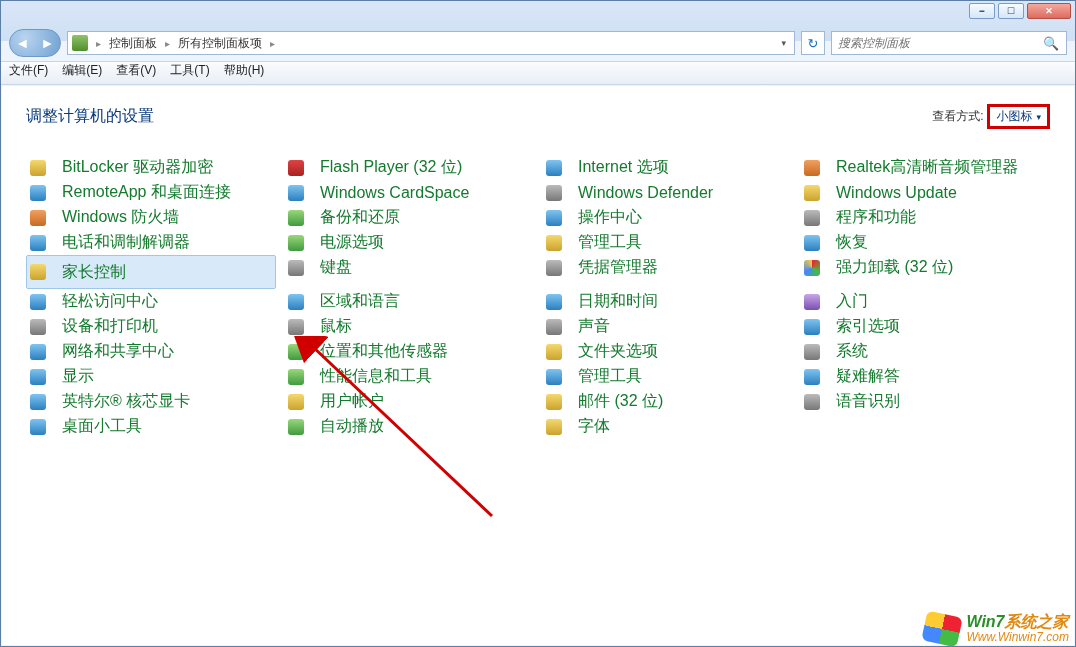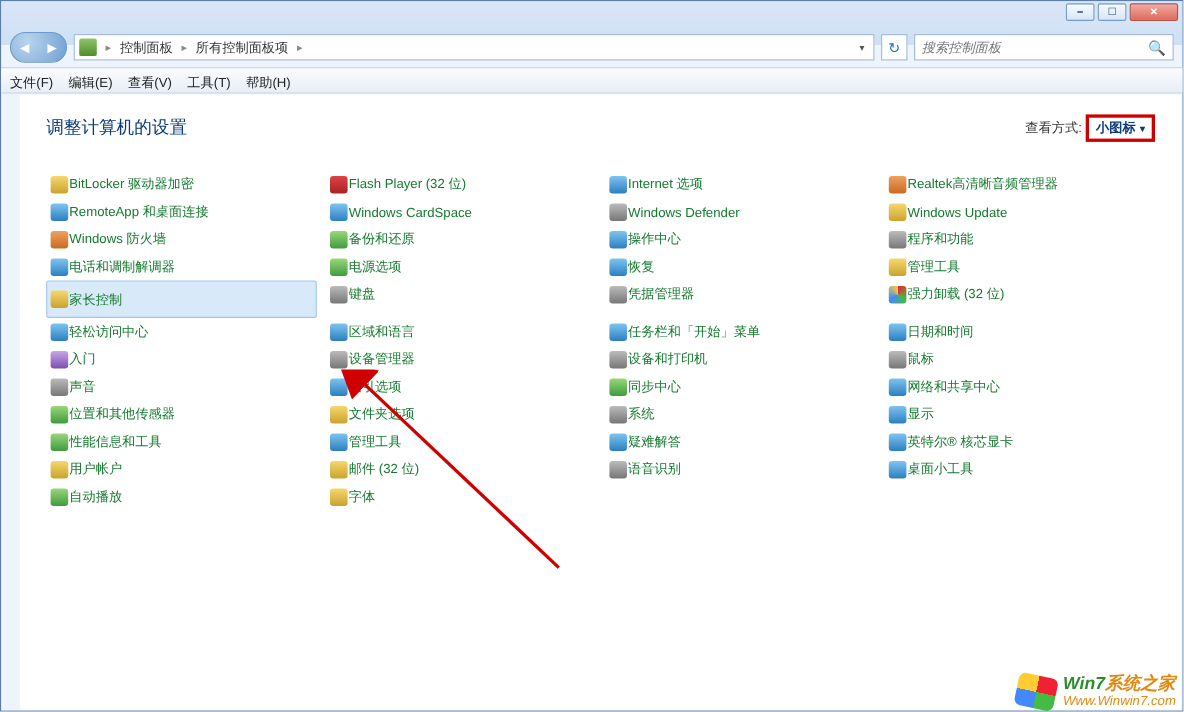--- a/index.html
+++ b/index.html
@@ -22,34 +22,34 @@
 .addrbar { flex:1; height:24px; background:#fff; border:1px solid #9fb8d4; display:flex; align-items:center; font-size:12px; color:#333; padding:0 4px; gap:6px; }
 .addr-icon { width:16px; height:16px; background:linear-gradient(#8fc36a,#4f8f2b); border-radius:2px; }
 .addr-sep { color:#888; font-size:10px; padding:0 2px; }
 .addr-drop { margin-left:auto; color:#555; font-size:9px; padding:0 4px; cursor:pointer; }
 .refresh-btn { width:24px; height:24px; border:1px solid #9fb8d4; background:#fff; display:flex; align-items:center; justify-content:center; color:#1a6fbf; font-size:13px; cursor:pointer; }
 .searchbox { width:236px; height:24px; border:1px solid #9fb8d4; background:#fff; display:flex; align-items:center; padding:0 6px; }
 .searchbox input { flex:1; border:none; outline:none; font-size:12px; color:#14532d; font-style:italic; background:transparent; }
 .search-icon { color:#4a77a8; font-size:13px; cursor:pointer; }
 
 
-.menubar { height:24px; background:linear-gradient(#fafcfe,#e8eef6); border-top:1px solid #c7d6e9; border-bottom:1px solid #c7d6e9; display:flex; align-items:flex-end; padding:0 8px; font-size:12px; gap:14px; }
+.menubar { height:24px; background:linear-gradient(#fafcfe,#e8eef6); border-top:1px solid #c7d6e9; border-bottom:1px solid #c7d6e9; display:flex; align-items:flex-start; padding:0 8px; font-size:12px; gap:14px; }
 .menu-item { cursor:pointer; color:#222; }
 
 
-.content { position:absolute; left:1px; right:1px; top:85px; bottom:1px; background:#fff; padding:18px 24px 0 24px; overflow:hidden;margin-left:16px; }
+.content { position:absolute; left:1px; right:1px; top:85px; bottom:1px; background:#fff; padding:18px 24px 0 24px; overflow:hidden; }
 .content-head { display:flex; align-items:center; justify-content:space-between; margin-bottom:26px; }
 .page-title { font-size:16px; color:#0a3a7a; font-weight:400; }
 .view-by { font-size:12px; color:#333; display:flex; align-items:center; gap:4px; }
 .view-by-box { border:3px solid #d10000; padding:1px 6px; display:inline-flex; align-items:center; gap:4px; }
-.view-drop { color:#0a3a7a; font-size:12px; cursor:pointer; display:inline-flex; align-items:center; gap:4px;font-weight:bold; }
+.view-drop { color:#0a3a7a; font-size:12px; cursor:pointer; display:inline-flex; align-items:center; gap:4px; }
 .view-drop::after{content:"▾"; font-size:9px; color:#0a3a7a;}
 
 .grid { display:grid; grid-template-columns: repeat(4, 1fr); column-gap:8px; row-gap:0; }
-.cp-item { display:flex; align-items:center; gap:1px; height:25px; font-size:12px; color:#147a2e; cursor:pointer; padding:0 4px; border-radius:2px; }
+.cp-item { display:flex; align-items:center; gap:16px; height:25px; font-size:16px; color:#147a2e; cursor:pointer; padding:0 4px; border-radius:2px; }
 .cp-item.selected { background:#d8eaf9; border:1px solid #9ec7ea; padding:16px 3px; height:25px; }
 .cp-item .ic { width:16px; height:16px; flex:0 0 16px; border-radius:3px; display:inline-block; }
 
 
 .arrow-svg { position:absolute; left:280px; top:250px; pointer-events:none; }
 
 
 .watermark { position:absolute; right:6px; bottom:2px; display:flex; align-items:center; gap:6px; font-size:12px;padding-left:20px; }
 .wm-logo { width:36px; height:30px; background:conic-gradient(#e23 0 90deg,#4b4 90deg 180deg,#48f 180deg 270deg,#fc3 270deg 360deg); border-radius:6px; transform:rotate(12deg); }
 .wm-text { text-align:left; line-height:1.1; font-style:italic; }
@@ -167,26 +167,26 @@
         </div>
         <div class="cp-item">
           <span class="ic c3"></span>
           <span>电话和调制解调器</span>
         </div>
         <div class="cp-item">
           <span class="ic c4"></span>
           <span>电源选项</span>
         </div>
         <div class="cp-item">
+          <span class="ic c1"></span>
+          <span>管理工具</span>
+        </div>
+        <div class="cp-item">
           <span class="ic c3"></span>
           <span>恢复</span>
-        </div>
-        <div class="cp-item">
-          <span class="ic c1"></span>
-          <span>管理工具</span>
         </div>
         <div class="cp-item selected">
           <span class="ic c1"></span>
           <span>家长控制</span>
         </div>
         <div class="cp-item">
           <span class="ic c7"></span>
           <span>键盘</span>
         </div>
         <div class="cp-item">
@@ -200,53 +200,41 @@
         <div class="cp-item">
           <span class="ic c3"></span>
           <span>轻松访问中心</span>
         </div>
         <div class="cp-item">
           <span class="ic c3"></span>
           <span>区域和语言</span>
         </div>
         <div class="cp-item">
           <span class="ic c3"></span>
-          <span>任务栏和「开始」菜单</span>
-        </div>
-        <div class="cp-item">
-          <span class="ic c3"></span>
           <span>日期和时间</span>
         </div>
         <div class="cp-item">
           <span class="ic c5"></span>
           <span>入门</span>
         </div>
         <div class="cp-item">
           <span class="ic c7"></span>
-          <span>设备管理器</span>
-        </div>
-        <div class="cp-item">
-          <span class="ic c7"></span>
           <span>设备和打印机</span>
         </div>
         <div class="cp-item">
           <span class="ic c7"></span>
           <span>鼠标</span>
         </div>
         <div class="cp-item">
           <span class="ic c7"></span>
           <span>声音</span>
         </div>
         <div class="cp-item">
           <span class="ic c3"></span>
           <span>索引选项</span>
-        </div>
-        <div class="cp-item">
-          <span class="ic c4"></span>
-          <span>同步中心</span>
         </div>
         <div class="cp-item">
           <span class="ic c3"></span>
           <span>网络和共享中心</span>
         </div>
         <div class="cp-item">
           <span class="ic c4"></span>
           <span>位置和其他传感器</span>
         </div>
         <div class="cp-item">

